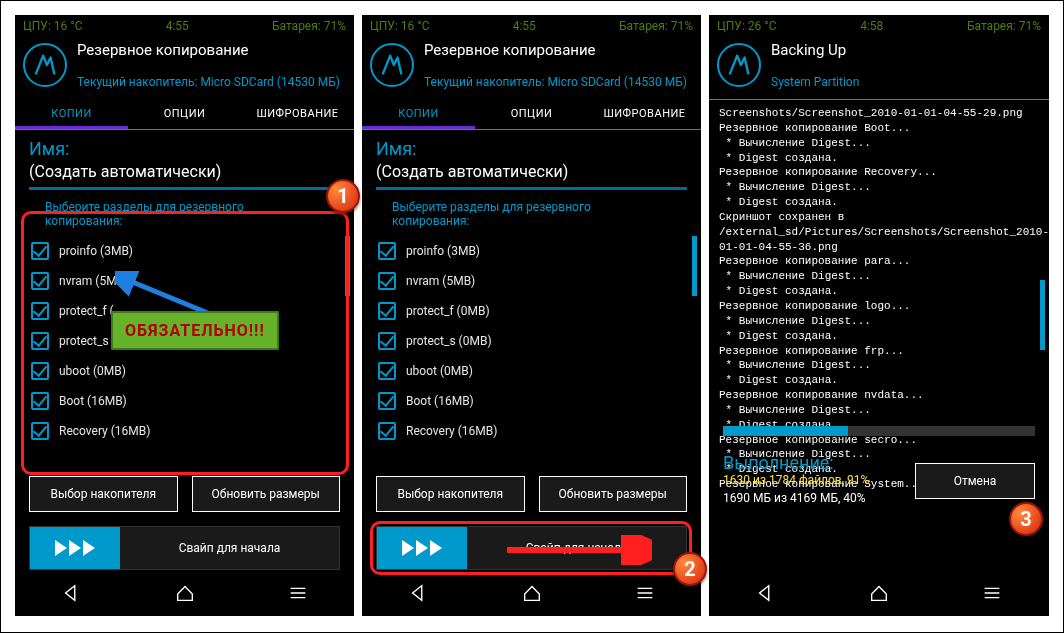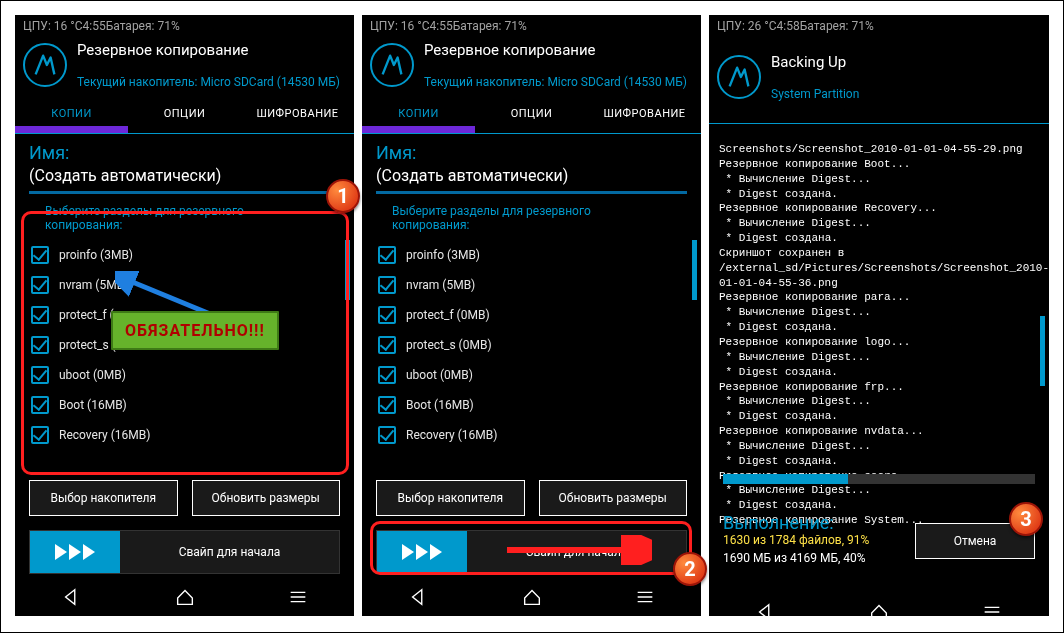--- a/index.html
+++ b/index.html
@@ -1,28 +1,28 @@
 <!DOCTYPE html>
 <html><head>
 <meta charset="utf-8">
 <style>
   * { box-sizing:border-box; margin:0; padding:0; }
   body { background:#fff; font-family:Roboto,Arial,sans-serif; width:1064px; height:633px; position:relative; border:1px solid #000; }
   .row { display:flex; gap:0; padding:14px; }
   .phone { width:340px; height:601px; background:#000; color:#e6e6e6; position:relative; font-size:12px; display:flex; flex-direction:column; }
-  .statusbar { display:flex; padding:4px 8px 2px; font-size:12px; color:#a3a3a3;}
+  .statusbar { display:flex; justify-content:space-between; padding:4px 8px 2px; font-size:12px; color:#4d7c0f;}
   .header { display:flex; align-items:center; padding:6px 8px 10px; position:relative; }
   .logo { width:44px; height:44px; border-radius:50%; border:2px solid #0099cc; position:relative; display:flex; align-items:center; justify-content:center; flex-shrink:0;}
   .logo svg { width:30px; height:30px; }
   .headtxt { margin-left:10px; }
   .headtxt .title { color:#fff; font-size:15px; }
   .headtxt .sub { color:#0099cc; font-size:12px; margin-top:16px; }
   .tabs { display:flex; border-bottom:1px solid #0099cc; }
   .tab { flex:1; text-align:center; padding:8px 0 6px; font-size:11px; letter-spacing:0.5px; color:#fff; }
-  .tab.active { color:#0099cc; border-bottom:7px solid #6d28d9; }
+  .tab.active { color:#0099cc; border-bottom:3px solid #6d28d9; }
   .content { padding:8px 14px 0; flex:1; position:relative; }
   .lbl { color:#0099cc; font-size:18px; }
   .namefield { color:#fff; font-size:16px; padding:3px 0 6px; border-bottom:3px solid #0369a1; margin-bottom:10px;}
   .section-title { color:#0099cc; font-size:12px; margin:4px 16px 8px; }
   .listwrap { position:relative; }
   .list { height:230px; overflow:hidden; position:relative; }
   .item { display:flex; align-items:center; padding:6px 2px; }
   .cb { width:18px; height:18px; border:2px solid #0099cc; border-radius:2px; position:relative; margin-right:10px; }
   .cb::after { content:""; position:absolute; left:3px; top:-1px; width:6px; height:11px; border:solid #0099cc; border-width:0 2px 2px 0; transform:rotate(40deg); }
   .scrollbar { position:absolute; right:-10px; top:0; width:5px; height:60px; background:#0099cc; }
@@ -245,21 +245,21 @@
     <defs>
           <marker id="ahr" markerWidth="12" markerHeight="12" refX="1" refY="4" orient="auto">
             <path d="M0 0 L9 4 L0 8 Z" fill="#ff1f1f"></path>
           </marker>
         </defs>
     <line x1="5" y1="15" x2="125" y2="15" stroke="#ff1f1f" stroke-width="6" marker-end="url(#ahr)"></line>
   </svg>
   <div class="marker" style="right:-6px; bottom:30px;">2</div>
 </div>
 
-<div class="phone" style="margin-left:8px;gap:12px;">
+<div class="phone" style="margin-left:8px;">
   <div class="statusbar">
     <span>ЦПУ: 26 °C</span>
     <span>4:58</span>
     <span>Батарея: 71%</span>
   </div>
   <div class="header">
     <div class="logo">
       <svg viewBox="0 0 32 32">
             <path d="M6 26 L14 6 L18 16 L22 8 L26 26" stroke="#0099cc" stroke-width="2.5" fill="none" stroke-linejoin="round"></path>
           </svg>

